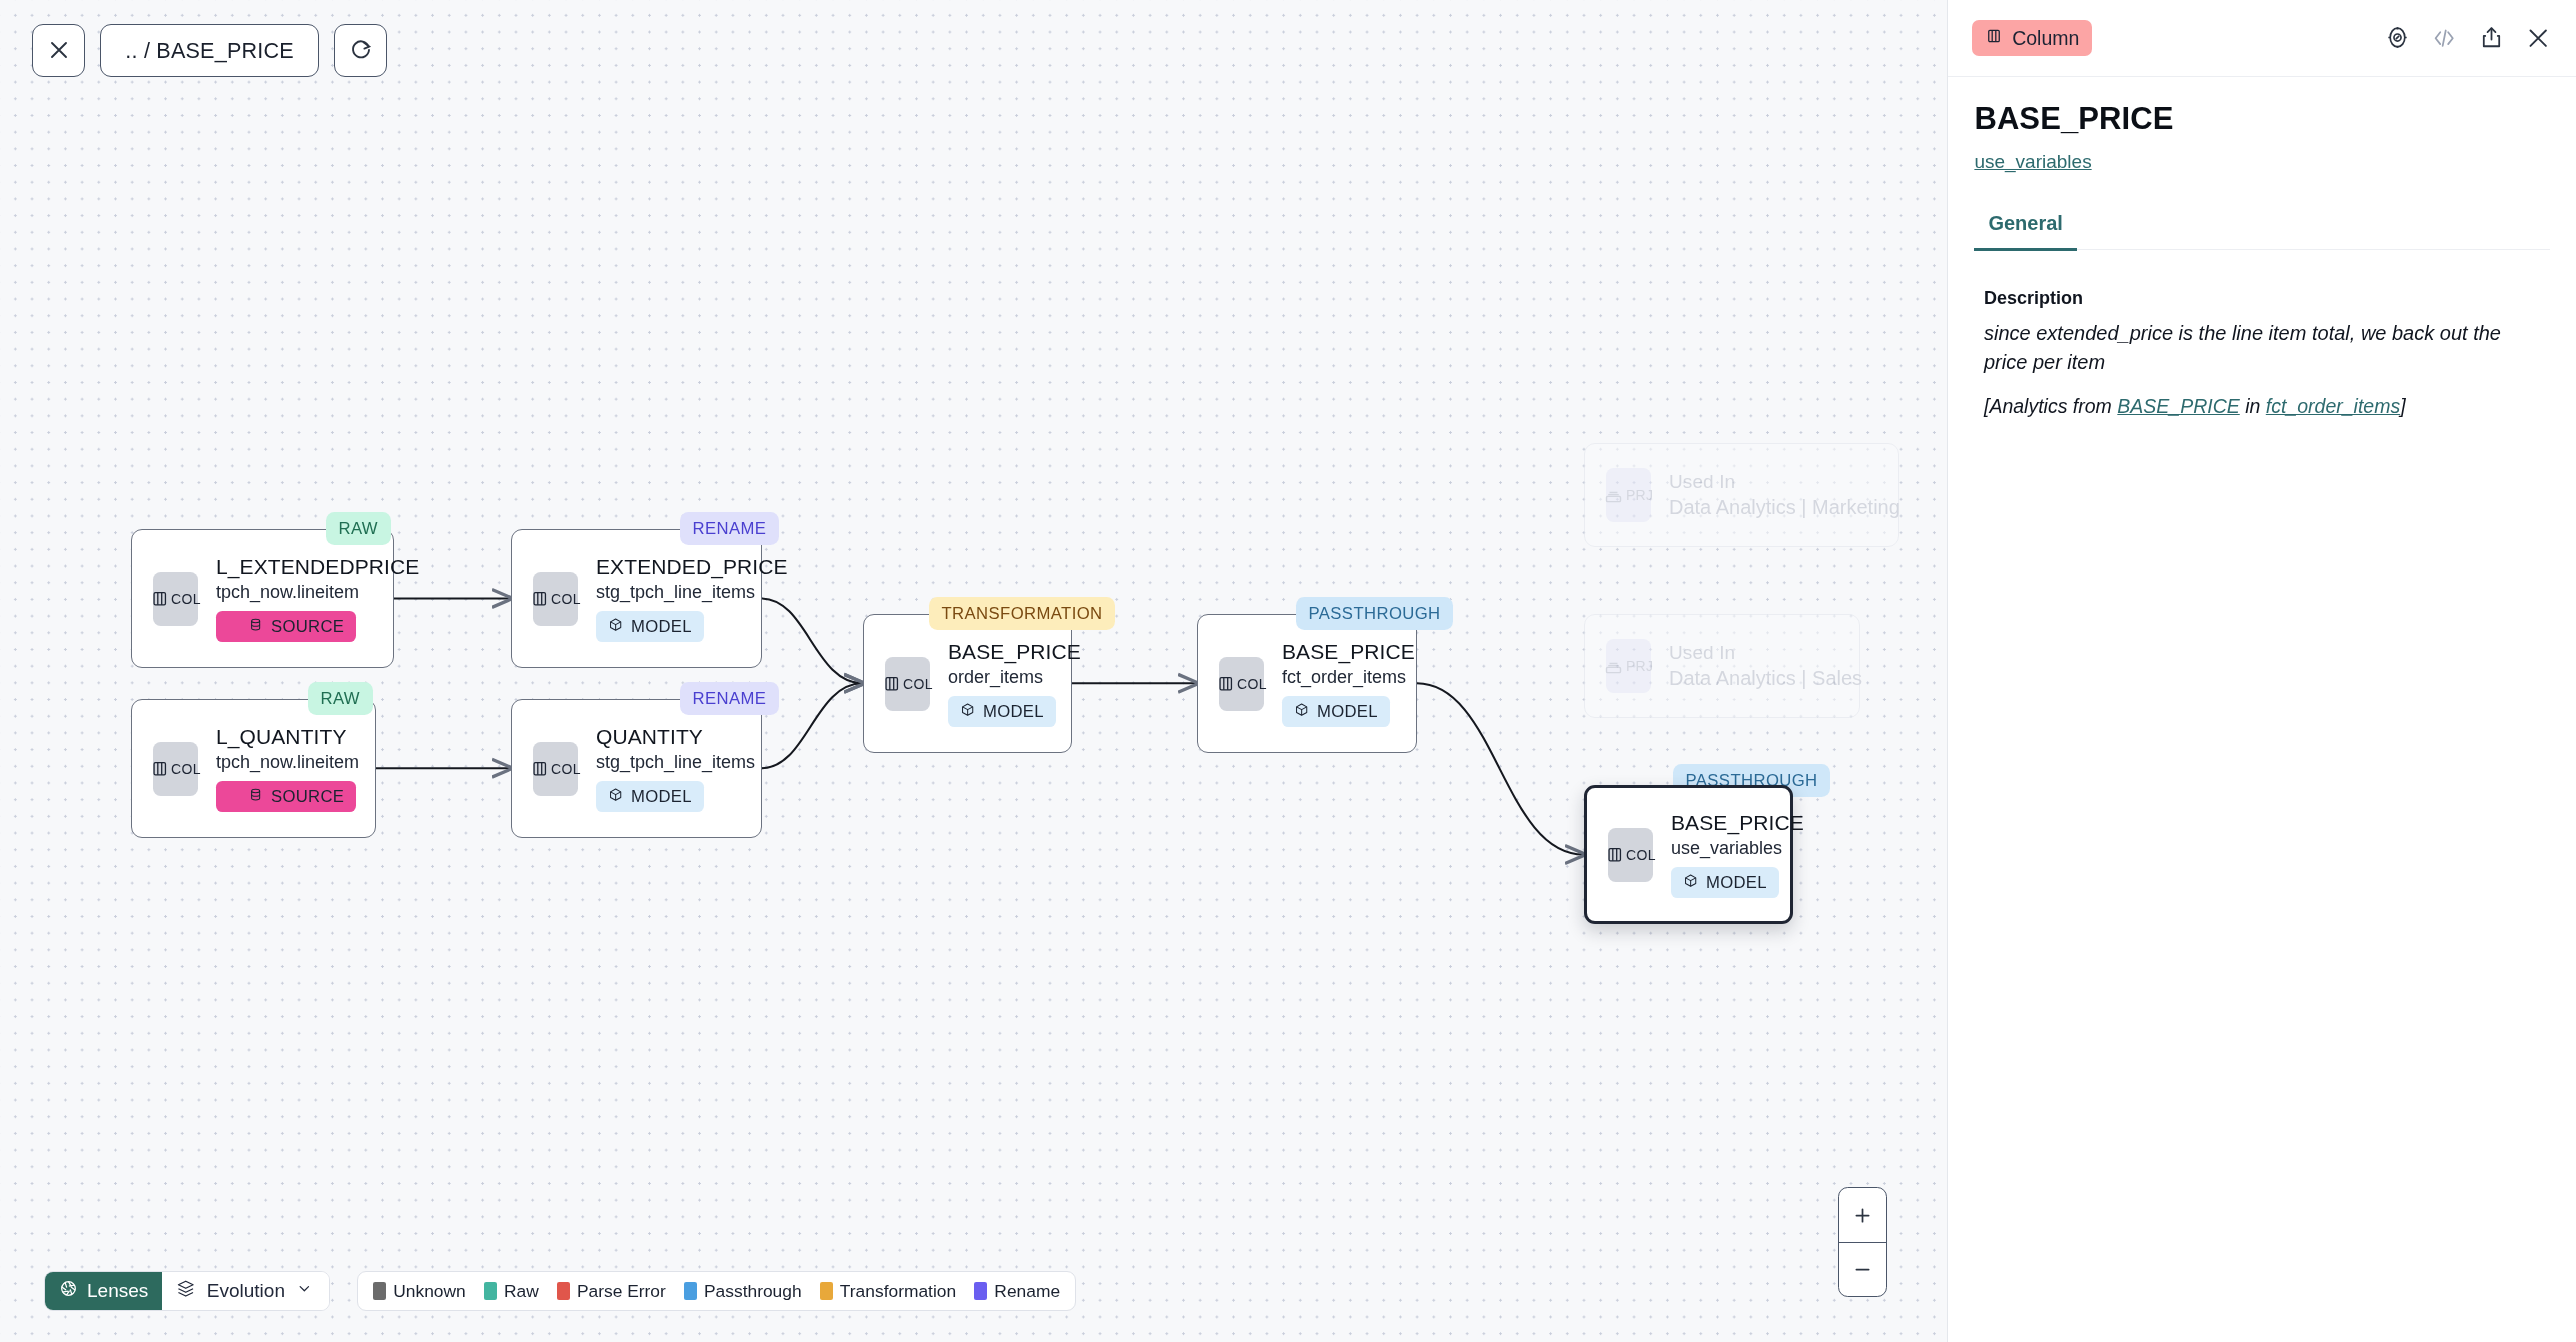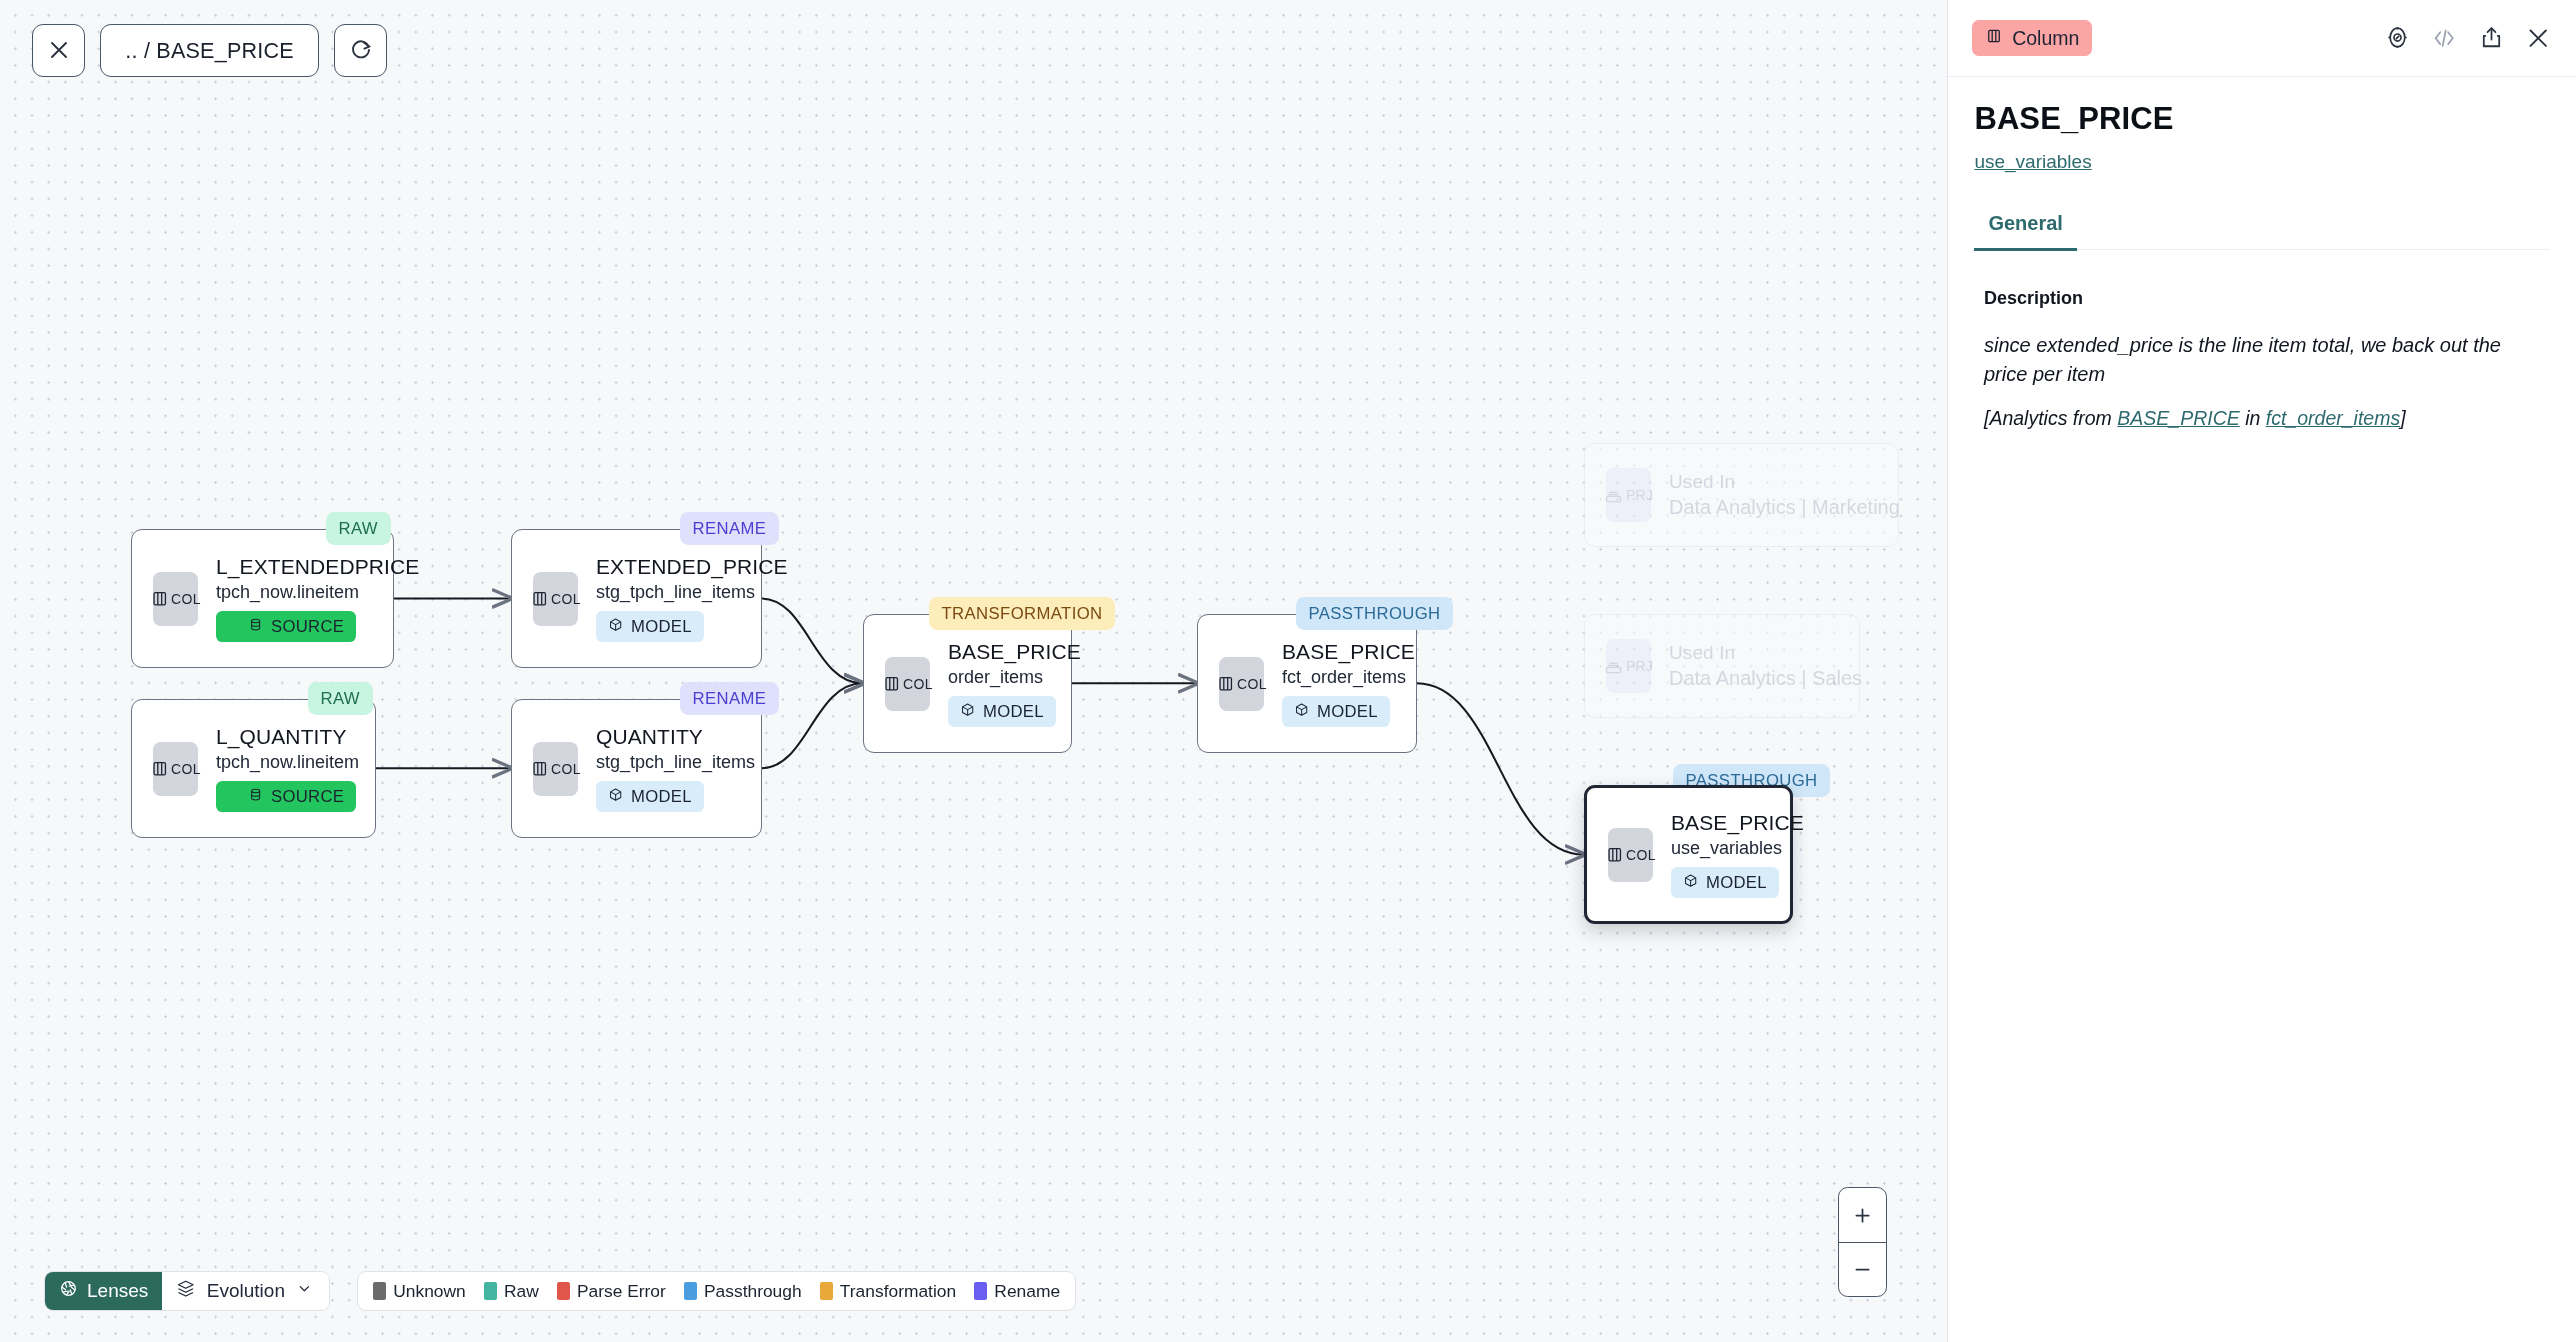--- a/index.html
+++ b/index.html
@@ -67,21 +67,21 @@
   .node-title { font-size: 21px; color: #11161f; letter-spacing: 0.1px; white-space: nowrap; }
   .node-sub { font-size: 18px; color: #212836; white-space: nowrap; }
   .node-tag {
     margin-top: 4.9px;
     align-self: flex-start;
     display: inline-flex; align-items: center; gap: 7.7px;
     height: 31px; padding: 0 12px; border-radius: 6.3px;
     font-size: 16.7px; letter-spacing: 0.3px; color: #1b2330;
     white-space: nowrap;
   }
-  .tag-source { background: #22c55e; padding-left: 32px; }
+  .tag-source { background: #ec4899; padding-left: 32px; }
   .tag-model  { background: #d9ecfa; }
 
   
   .badge {
     position: absolute;
     height: 33px; padding: 0 12.5px;
     border-radius: 8.4px;
     display: flex; align-items: center;
     font-size: 16.7px; letter-spacing: 0.4px;
     z-index: 12;
@@ -178,21 +178,21 @@
   #col-link { display: inline-block; margin-top: 14px; font-size: 19px; color: #2d6a6e; text-decoration: underline; cursor: pointer; }
   #tabs { margin-top: 39px; border-bottom: 1.4px solid #eceef2; display: flex; }
   .tab {
     font-size: 20px; font-weight: bold; color: #2d6a6e;
     padding: 0 14px 12.5px 14px; cursor: pointer;
     border-bottom: 3.5px solid #2d6a6e;
     margin-bottom: -1.4px;
   }
   #desc-wrap { padding: 38px 26.4px 0 36px; }
   #desc-label { font-size: 18px; font-weight: bold; color: #10151f; }
-  #desc-text { margin-top: 22px; font-size: 20px; font-style: italic; color: #10151f; line-height: 1.42; max-width: 557px; }
+  #desc-text { margin-top: 10px; font-size: 20px; font-style: italic; color: #10151f; line-height: 1.42; max-width: 557px; }
   #desc-inherit { margin-top: 19.5px; font-size: 19.5px; font-style: italic; color: #10151f; }
   #desc-inherit a { color: #2d6a6e; text-decoration: underline; cursor: pointer; }
 </style>
 </head>
 <body>
 
 <div id="app">
 
   <div id="canvas">
 

